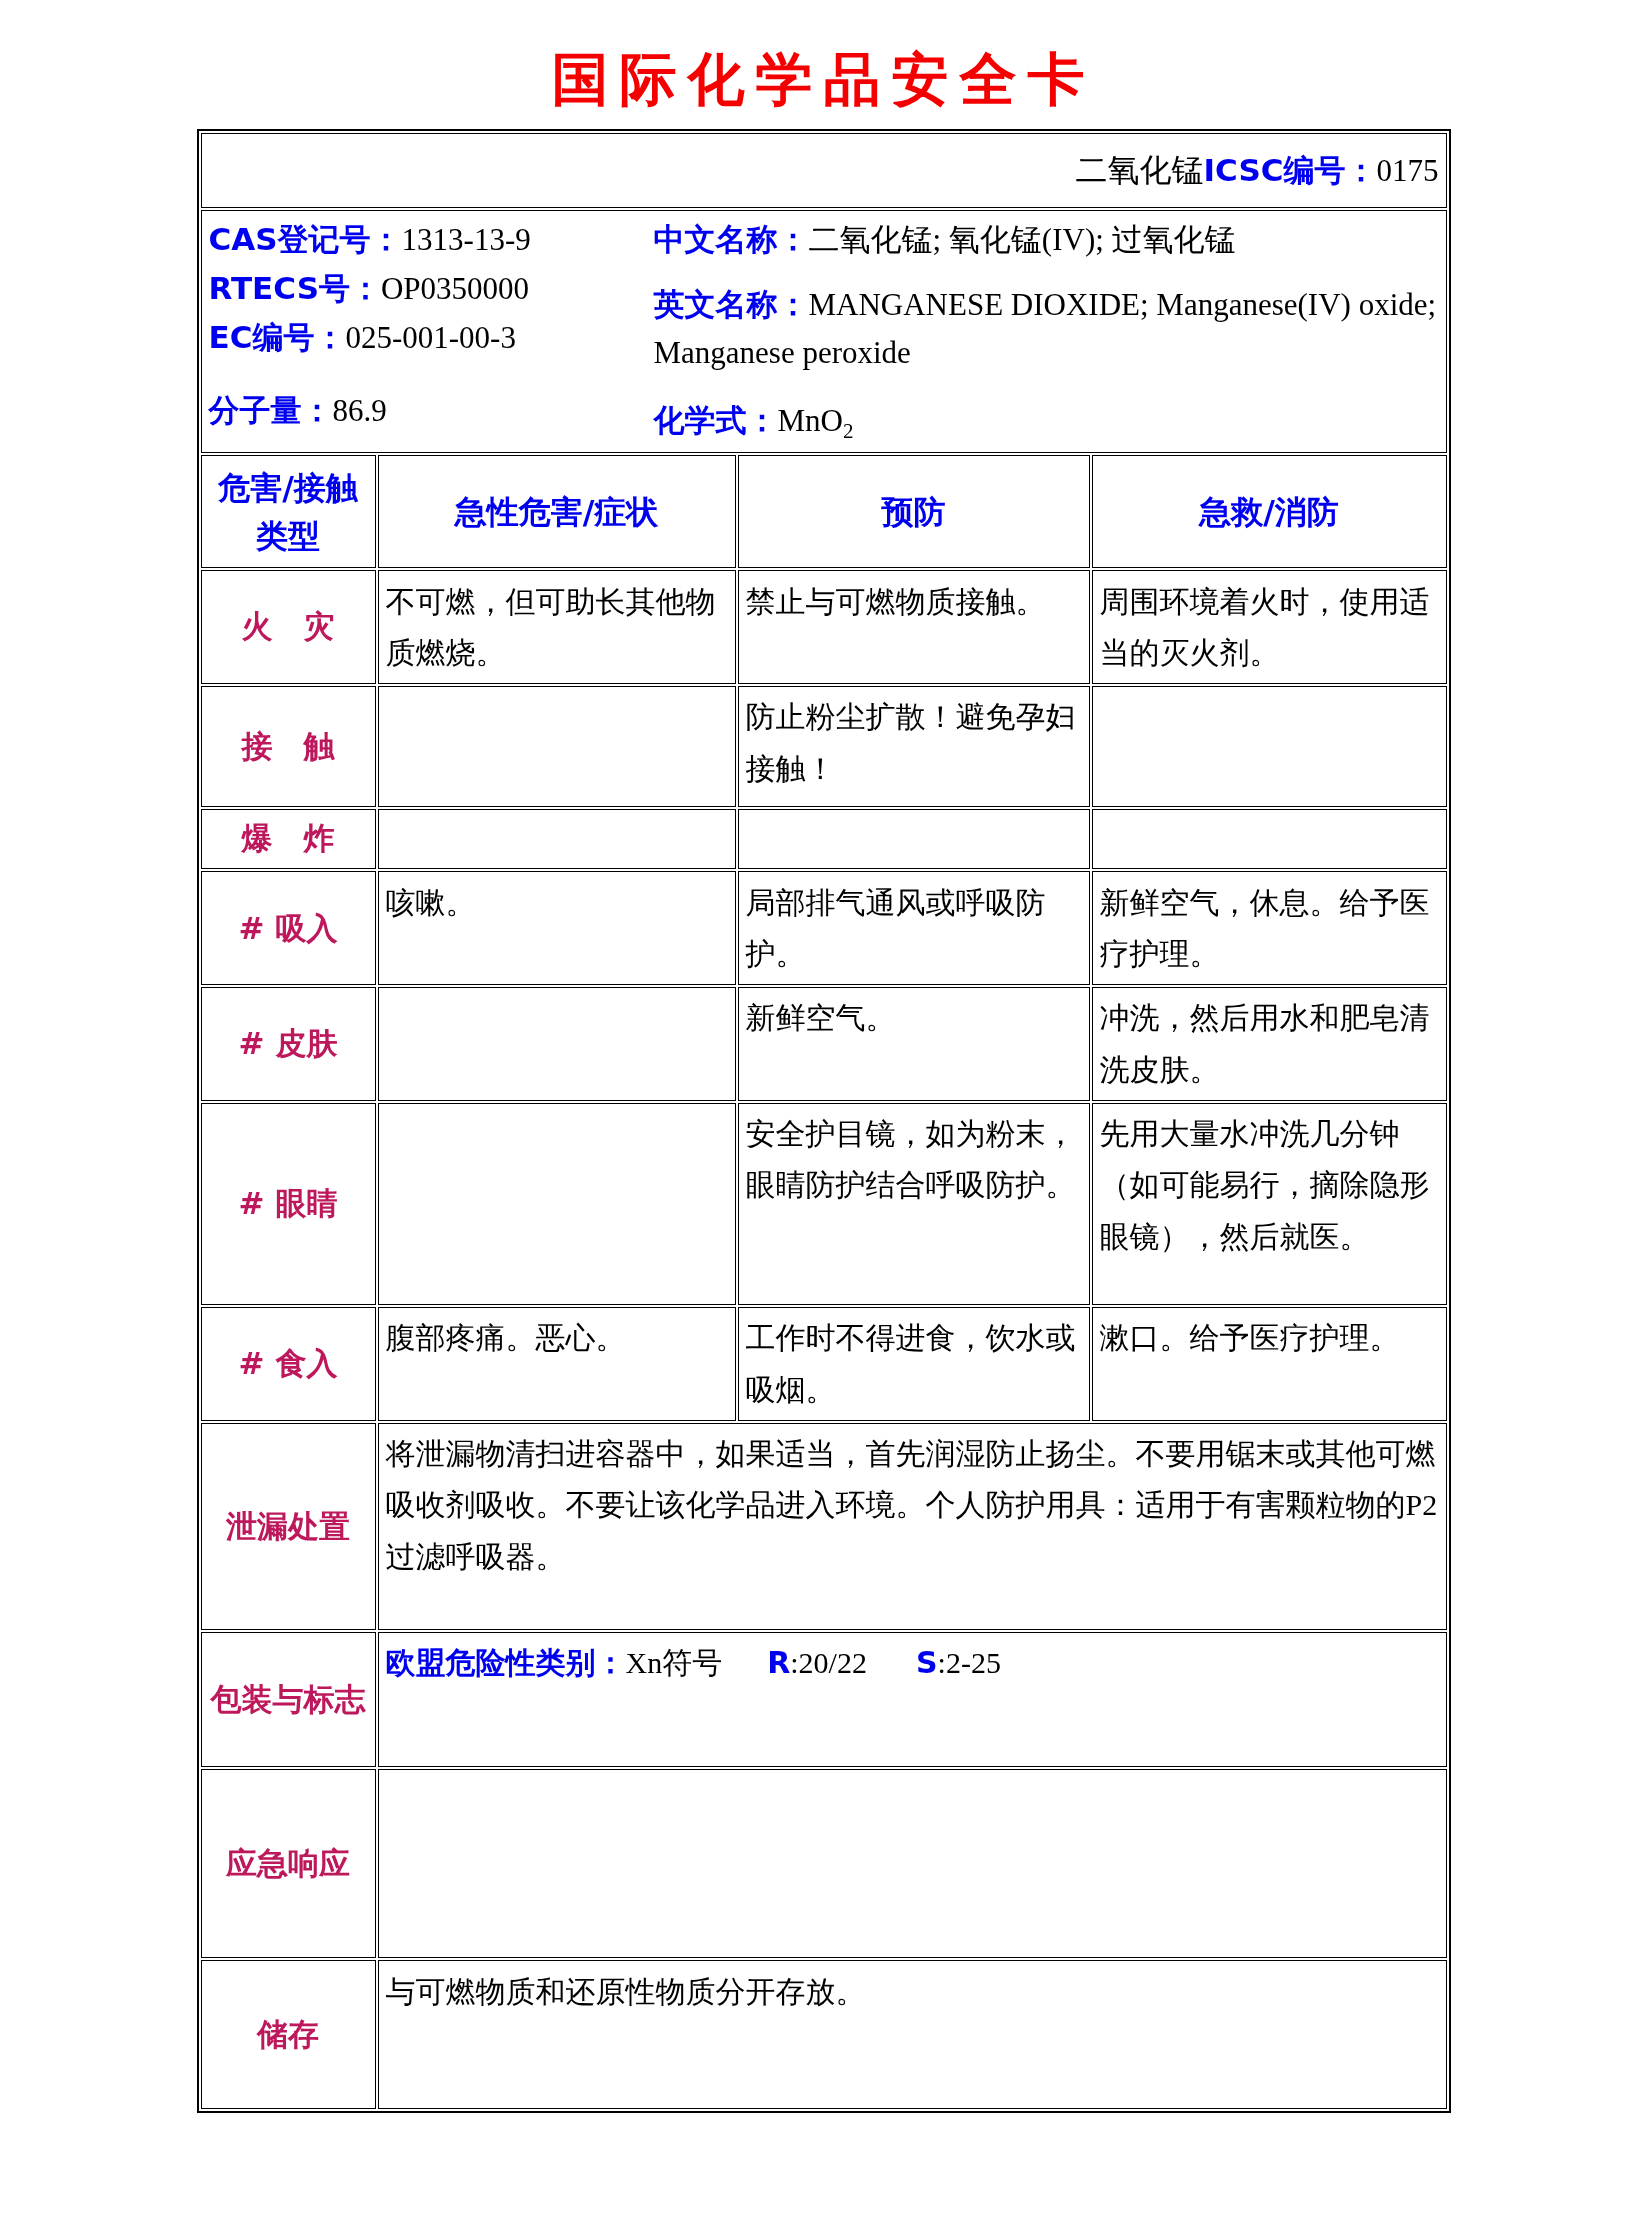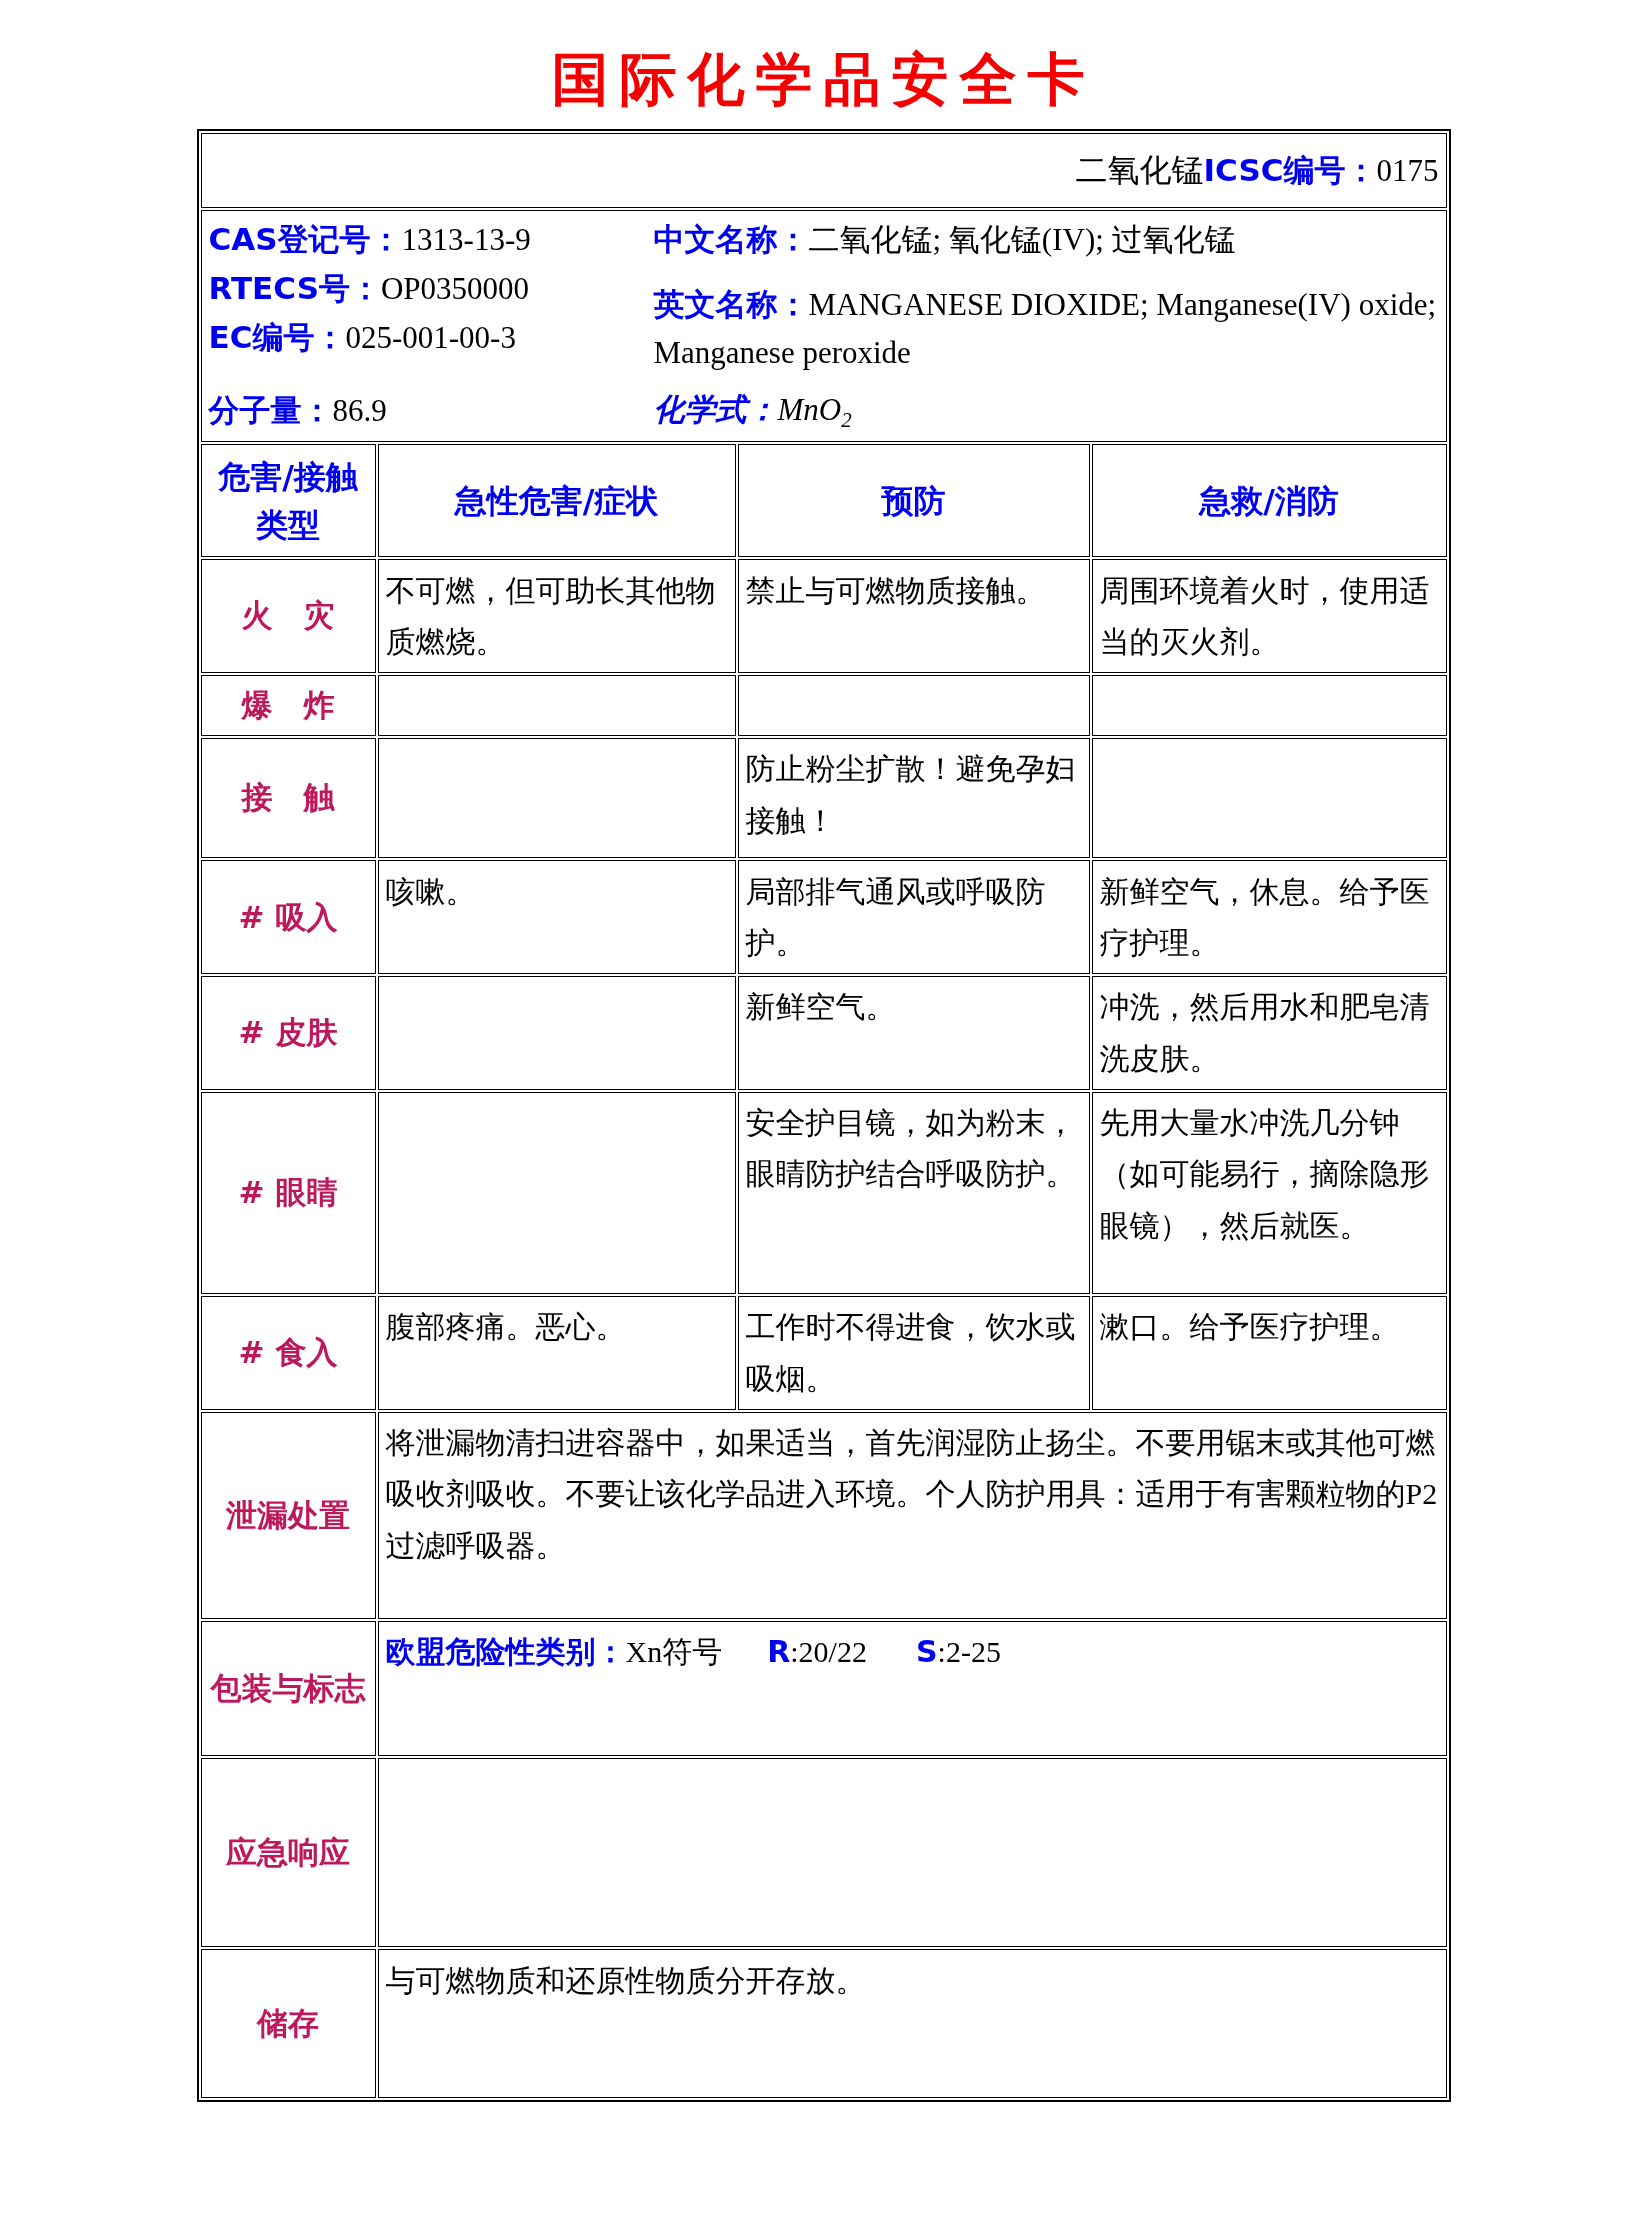--- a/index.html
+++ b/index.html
@@ -59,21 +59,21 @@
   .toprow-flex { display:flex; justify-content:flex-end; align-items:center; height:100%; }
   .substance { font-size:32px; }
   .icsc-num { font-size:31px; }
   .info-flex { display:flex; }
   .info-left { width:445px; flex:none; }
   .info-right { flex:1; }
   .info-line { font-size:31px; line-height:1.55; }
   .info-line .lbl { font-size:31px; }
   .mw-line { margin-top:24px; }
   .en-name { margin-top:16px; }
-  .formula-line { margin-top:8px;font-style:italic; }
+  .formula-line { margin-top:19px; }
   sub { font-size:21px; }
   .eu-line .gap1 { margin-left:45px; }
   .eu-line .gap2 { margin-left:49px; }
 </style>
 </head>
 <body>
 
 <div class="page">
 
   <div class="doc-title">国际化学品安全卡</div>
@@ -122,30 +122,30 @@
     </tr>
 
     <tr>
       <td class="rowlabel" style="height:104px;">火　灾</td>
       <td>不可燃，但可助长其他物质燃烧。</td>
       <td>禁止与可燃物质接触。</td>
       <td>周围环境着火时，使用适当的灭火剂。</td>
     </tr>
 
     <tr>
+      <td class="rowlabel" style="height:113px;">接　触</td>
+      <td></td>
+      <td>防止粉尘扩散！避免孕妇接触！</td>
+      <td></td>
+    </tr>
+
+    <tr>
       <td class="rowlabel" style="height:46px;">爆　炸</td>
       <td></td>
       <td></td>
-      <td></td>
-    </tr>
-
-    <tr>
-      <td class="rowlabel" style="height:113px;">接　触</td>
-      <td></td>
-      <td>防止粉尘扩散！避免孕妇接触！</td>
       <td></td>
     </tr>
 
     <tr>
       <td class="rowlabel" style="height:104px;"># 吸入</td>
       <td>咳嗽。</td>
       <td>局部排气通风或呼吸防护。</td>
       <td>新鲜空气，休息。给予医疗护理。</td>
     </tr>
 

